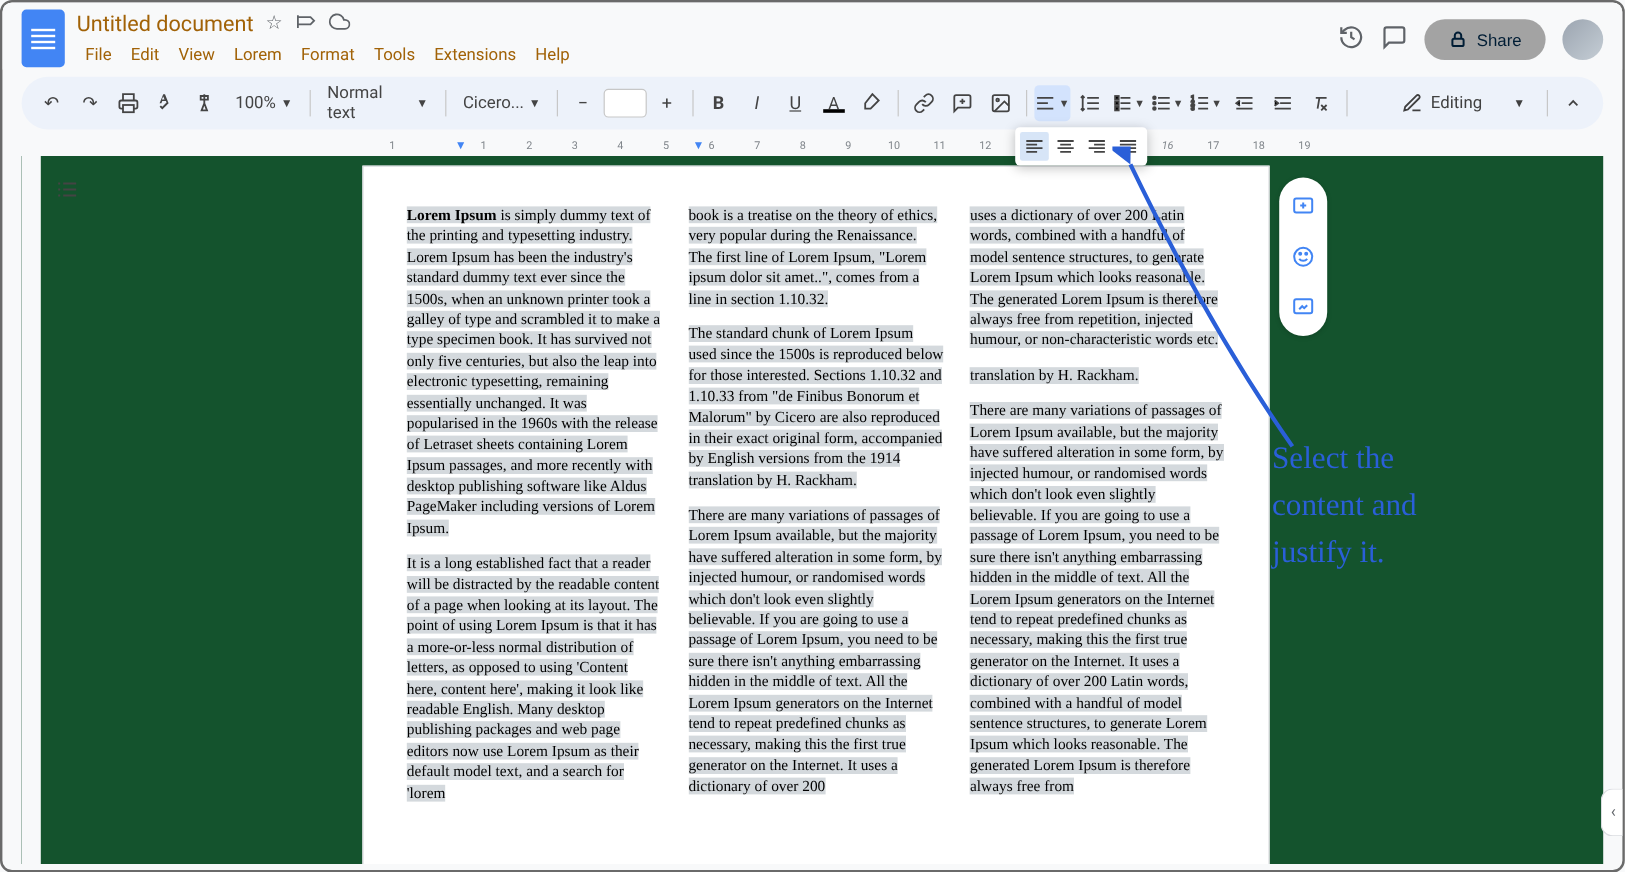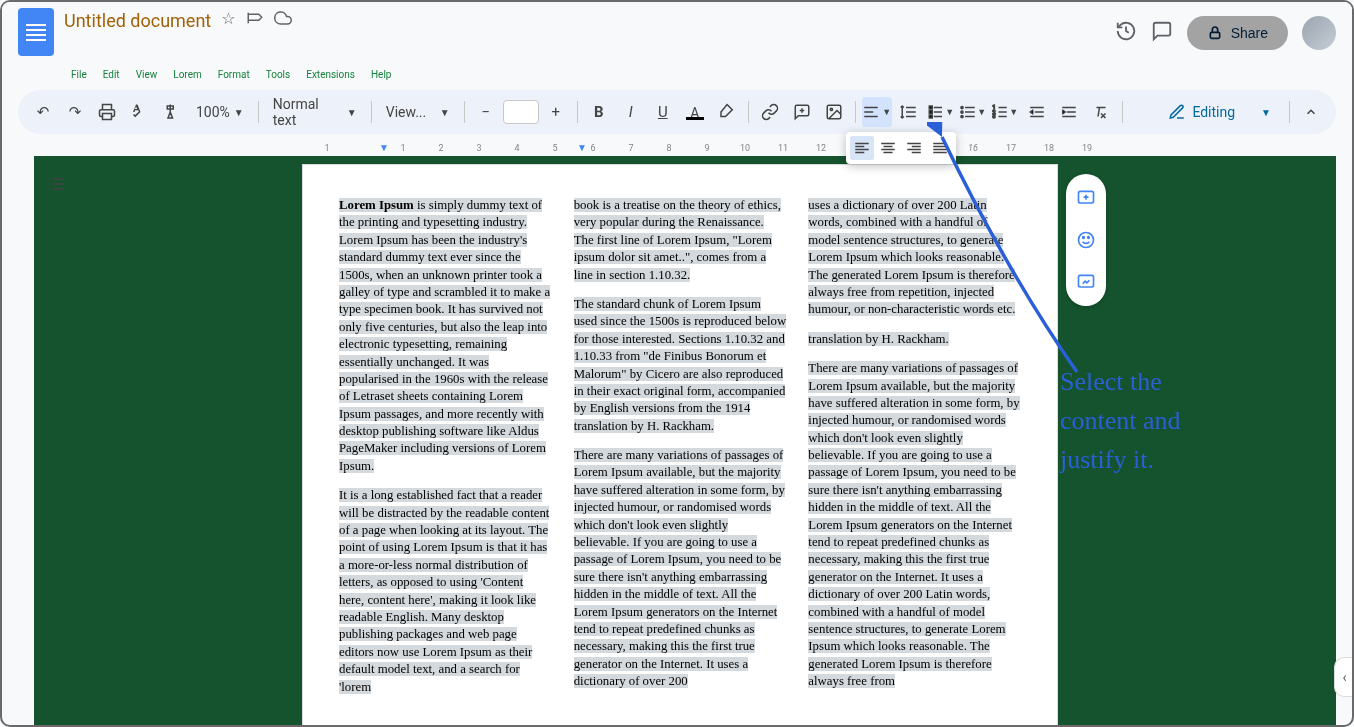--- a/index.html
+++ b/index.html
@@ -6,33 +6,33 @@
 body { font-family: 'Google Sans', Roboto, Arial, sans-serif; background: #f8f9fa; width: 1354px; height: 727px; overflow: hidden; position: relative; border: 2px solid #6a6a6a; border-radius: 10px; }
 .header { background: #f8f9fa; padding: 6px 16px 0 16px; display: flex; align-items: flex-start; }
 .doc-icon { width: 36px; height: 48px; background: #4285f4; border-radius: 4px; margin-right: 10px; display: flex; align-items: center; justify-content: center; flex-direction: column; padding: 6px; }
 .doc-icon-lines { width: 20px; height: 2px; background: white; margin: 1.5px 0; }
 .title-area { flex: 1; }
 .title-row { display: flex; align-items: center; gap: 10px; height: 24px; }
 .doc-title { font-size: 18px; color: #a16207; }
 .title-icons { display: flex; gap: 10px; color: #5f6368; }
 .title-icons span { font-size: 16px; cursor: pointer; }
 .menu-row { display: flex; gap: 2px; margin-top: 2px; }
-.menu-item { font-size: 10px; color: #15803d; padding: 4px 7px; cursor: pointer; border-radius: 4px; margin-top: 31px; }
+.menu-item { font-size: 14px; color: #a16207; padding: 4px 7px; cursor: pointer; border-radius: 4px; }
 .header-right { display: flex; align-items: center; gap: 14px; padding-top: 8px; }
 .header-icon { font-size: 20px; color: #5f6368; cursor: pointer; }
 .share-btn { background: #a3a3a3; border: none; border-radius: 20px; padding: 9px 20px; font-size: 14px; color: #001d35; display: flex; align-items: center; gap: 8px; cursor: pointer; font-weight: 500; }
 .avatar { width: 34px; height: 34px; border-radius: 50%; background: linear-gradient(135deg, #9ba5b0, #c5cdd5); }
 .toolbar { background: #edf2fa; margin: 6px 16px; border-radius: 24px; padding: 4px 10px; display: flex; align-items: center; gap: 2px; height: 44px; position: relative; }
 .tb-btn { width: 30px; height: 30px; display: flex; align-items: center; justify-content: center; border-radius: 4px; cursor: pointer; color: #444; font-size: 15px; }
 .tb-btn.active { background: #d3e3fd; }
 .tb-sep { width: 1px; height: 22px; background: #c7c7c7; margin: 0 4px; }
 .tb-select { display: flex; align-items: center; gap: 4px; padding: 4px 8px; cursor: pointer; font-size: 14px; color: #444; }
 .tb-input { width: 36px; height: 24px; border: 1px solid #c7c7c7; border-radius: 4px; text-align: center; font-size: 14px; background: white; }
 .color-bar { width: 18px; height: 3px; background: #000; margin-top: -4px; }
-.editing-btn { display: flex; align-items: center; gap: 6px; padding: 4px 12px; cursor: pointer; font-size: 14px; color: #0369a1; margin-left: auto; }
+.editing-btn { display: flex; align-items: center; gap: 6px; padding: 4px 12px; cursor: pointer; font-size: 14px; color: #404040; margin-left: auto; }
 .collapse-btn { width: 30px; height: 30px; display: flex; align-items: center; justify-content: center; cursor: pointer; color: #444; }
 .align-dropdown { position: absolute; top: 42px; left: 828px; background: white; border-radius: 4px; box-shadow: 0 2px 10px rgba(0,0,0,0.25); padding: 4px; display: flex; gap: 2px; z-index: 100; }
 .align-opt { width: 24px; height: 24px; display: flex; align-items: center; justify-content: center; cursor: pointer; border-radius: 2px; }
 .align-opt.active { background: #d7e5f7; }
 .ruler { height: 16px; background: #f8f9fa; margin: 0 16px 0 70px; position: relative; font-size: 9px; color: #80868b; display: flex; align-items: center; overflow: hidden; }
 .ruler-marks { position: absolute; left: 236px; display: flex; }
 .ruler-num { width: 48px; text-align: center; position: relative; }
 .ruler-indent { position: absolute; top: 2px; color: #4285f4; font-size: 10px; }
 .content-area { position: relative; margin: 0 16px; background: #14532d; height: 590px; overflow: hidden; }
 .vruler { position: absolute; left: 0; top: 0; width: 16px; height: 100%; background: #f8f9fa; }
@@ -134,21 +134,21 @@
       <span>100%</span> 
       <span style="font-size:10px">▼</span>
     </div>
   <div class="tb-sep"></div>
   <div class="tb-select" style="width:100px">
       <span>Normal text</span> 
       <span style="font-size:10px;margin-left:auto">▼</span>
     </div>
   <div class="tb-sep"></div>
   <div class="tb-select" style="width:80px">
-      <span>View...</span> 
+      <span>Cicero...</span> 
       <span style="font-size:10px;margin-left:auto">▼</span>
     </div>
   <div class="tb-sep"></div>
   <div class="tb-btn">−</div>
   <input class="tb-input" value="" style="">
   <div class="tb-btn">+</div>
   <div class="tb-sep"></div>
   <div class="tb-btn">
       <b>B</b>
     </div>

